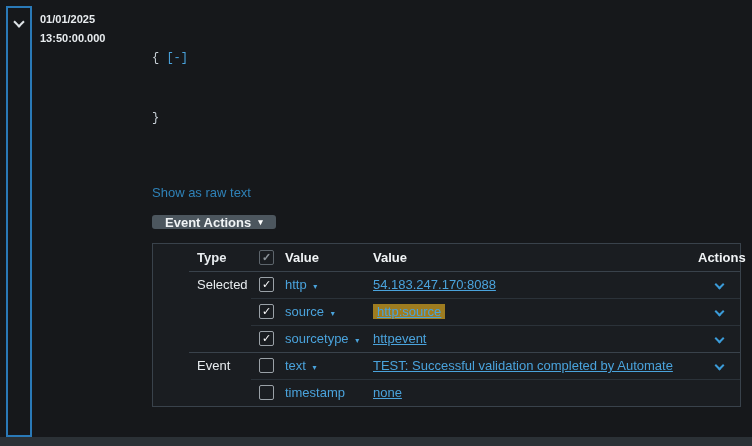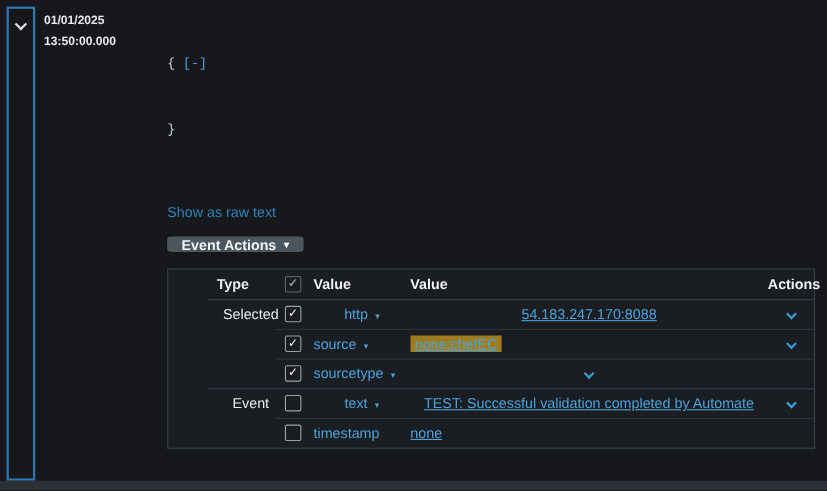--- a/index.html
+++ b/index.html
@@ -31,21 +31,21 @@
   .raw-link{display:inline-block; margin-top:16px; font-size:13px; line-height:18px; color:var(--muted-link); cursor:pointer;}
 
   .event-actions{margin-top:13px; display:inline-flex; align-items:center; gap:7px; background:var(--btn);
     border:none; border-radius:3px; color:#f0f3f5; font-size:13px; font-weight:bold;
     font-family:"Liberation Sans",sans-serif; padding:0 13px; height:14px; cursor:pointer;}
   .event-actions .caret{font-size:9px; color:#fff;}
 
   .fields-table{margin-top:12px; width:589px; background:var(--table-bg); border:1px solid var(--border); font-size:13px;}
   .frow{display:grid; grid-template-columns:62px 26px 88px 1fr 42px; align-items:center; height:27px; padding-left:8px; position:relative;margin-left:36px;}
   .frow.header{font-weight:bold; color:#f0f3f5;}
-  .frow.group-start{border-top:1px solid var(--border);text-align:center;}
+  .frow.group-start{border-top:1px solid var(--border);}
   .frow.inner::before{content:""; position:absolute; left:62px; right:0; top:0; height:1px; background:var(--inner-line);}
   .frow .type-label{color:var(--text); white-space:nowrap;}
   .checkbox{width:15px; height:15px; border:1px solid #9aa1a7; border-radius:2px; display:flex; align-items:center; justify-content:center;
     font-size:11px; line-height:1; color:#fff; cursor:pointer; background:transparent;}
   .checkbox.muted{border-color:#5d656c; color:#8b9298;}
   .field-link{color:var(--link); white-space:nowrap; cursor:pointer;}
   .field-link .caret{font-size:8px; margin-left:3px;}
   .value-cell{white-space:nowrap; overflow:hidden;}
   .value-link{color:var(--link); cursor:pointer;text-decoration:underline;}
   .value-hl{background:var(--highlight); padding:2px 4px;}
@@ -101,32 +101,33 @@
             <span class="chev blue"></span>
           </span>
   </div>
 
   <div class="frow inner">
     <span class="type-label"></span>
     <span class="checkbox">
             <span class="mark">✓</span>
           </span>
     <span class="field-link"><span class="fname">source </span><span class="caret">▾</span></span>
-    <span class="value-cell"><span class="val value-link value-hl">none:chefEC</span></span>
+    <span class="value-cell"><span class="val value-link value-hl">http:source</span></span>
     <span class="actions-cell">
             <span class="chev blue"></span>
           </span>
   </div>
 
   <div class="frow inner">
     <span class="type-label"></span>
     <span class="checkbox">
             <span class="mark">✓</span>
           </span>
     <span class="field-link"><span class="fname">sourcetype </span><span class="caret">▾</span></span>
+    <span class="value-cell"><span class="val value-link">httpevent</span></span>
     <span class="actions-cell">
             <span class="chev blue"></span>
           </span>
   </div>
 
   <div class="frow group-start">
     <span class="type-label">Event</span>
     <span class="checkbox">
             <span class="mark"></span>
           </span>

